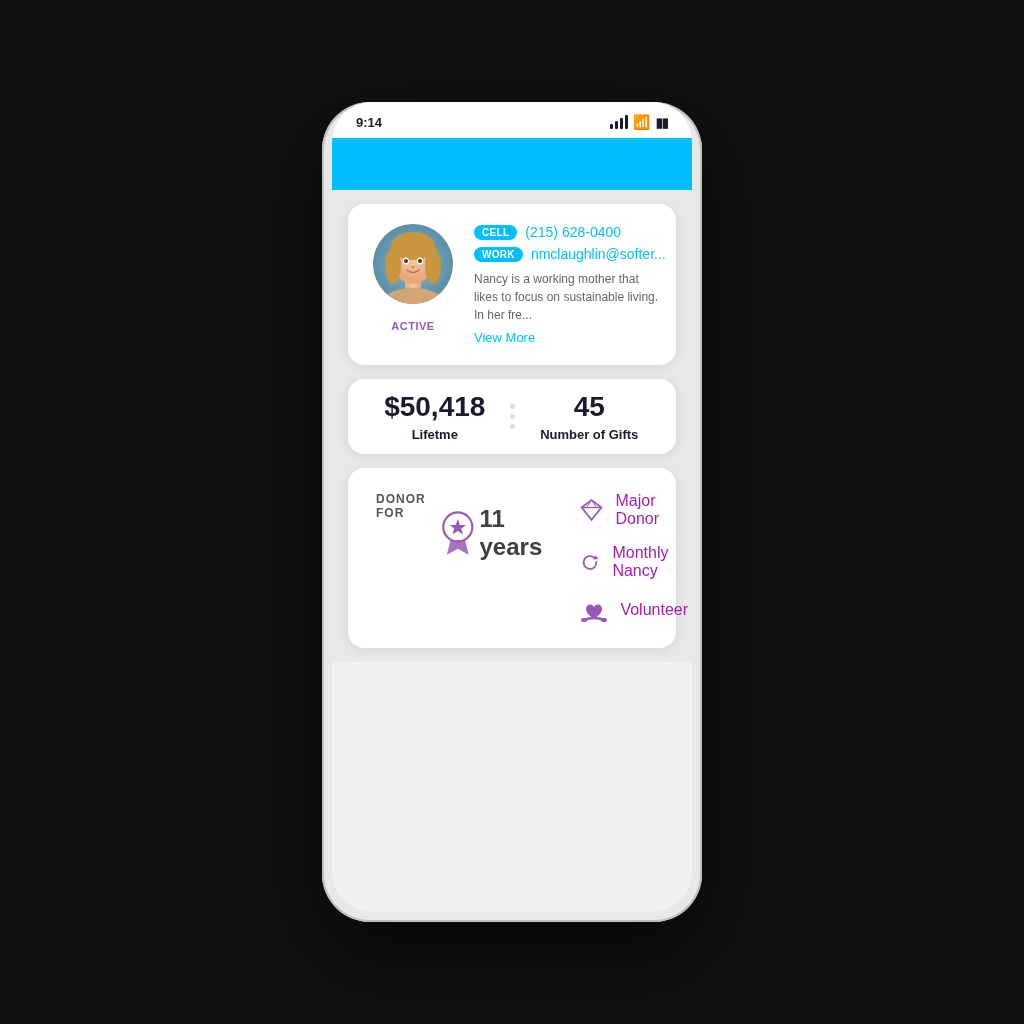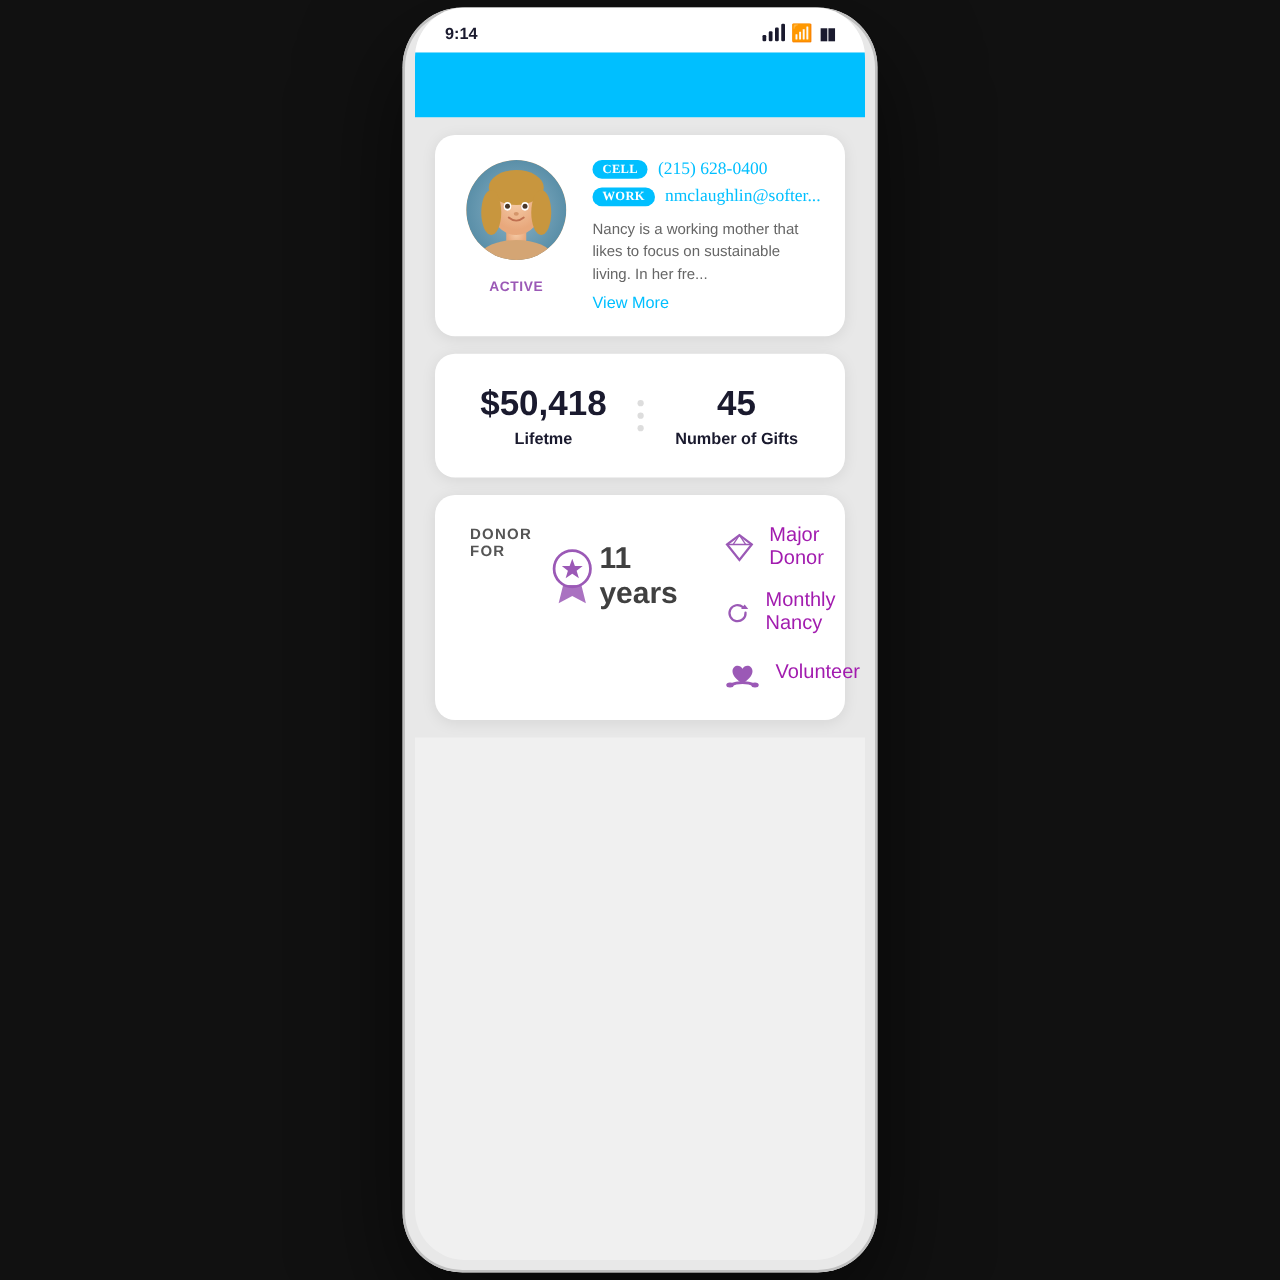--- a/index.html
+++ b/index.html
@@ -10,21 +10,21 @@
       justify-content: center;
       align-items: center;
       width: 1024px;
       height: 1024px;
       font-family: -apple-system, BlinkMacSystemFont, 'Segoe UI', sans-serif;
     }
 
     .phone-wrapper {
       position: relative;
       width: 380px;
-      height: 1012px;
+      height: 820px;
     }
 
     .phone-frame {
       position: absolute;
       inset: 0;
       background: #e8e8e8;
       border-radius: 48px;
       box-shadow: 0 30px 80px rgba(0,0,0,0.6), inset 0 0 0 2px #c0c0c0;
       overflow: hidden;
     }
@@ -131,24 +131,23 @@
 
     .profile-name {
       font-size: 20px;
       font-weight: 700;
       color: #1a1a2e;
       margin-bottom: 8px;
     }
 
     .contact-row {
       display: flex;
-      align-items: flex-start;
+      align-items: flex-end;
       gap: 8px;
       margin-bottom: 6px;
-      font-family: Liberation Serif, serif;
     }
 
     .contact-tag {
       background: #00BFFF;
       color: white;
       font-size: 10px;
       font-weight: 700;
       padding: 2px 8px;
       border-radius: 20px;
       letter-spacing: 0.3px;
@@ -173,21 +172,21 @@
       font-weight: 500;
       margin-top: 6px;
       display: block;
       cursor: pointer;
     }
 
     
     .stats-card {
       display: flex;
       align-items: center;
-      padding: 24px 20px;
+      padding: 12px 20px;
     }
 
     .stat-item {
       flex: 1;
       text-align: center;
     }
 
     .stat-value {
       font-size: 28px;
       font-weight: 800;

